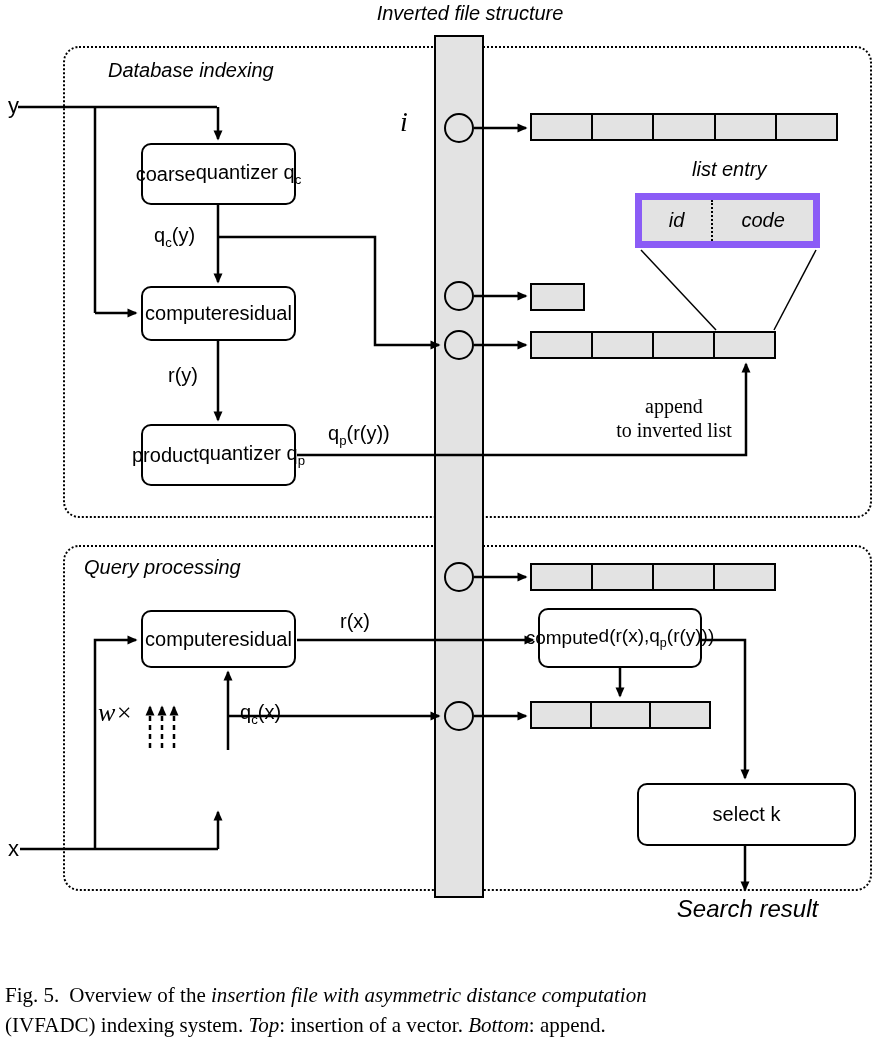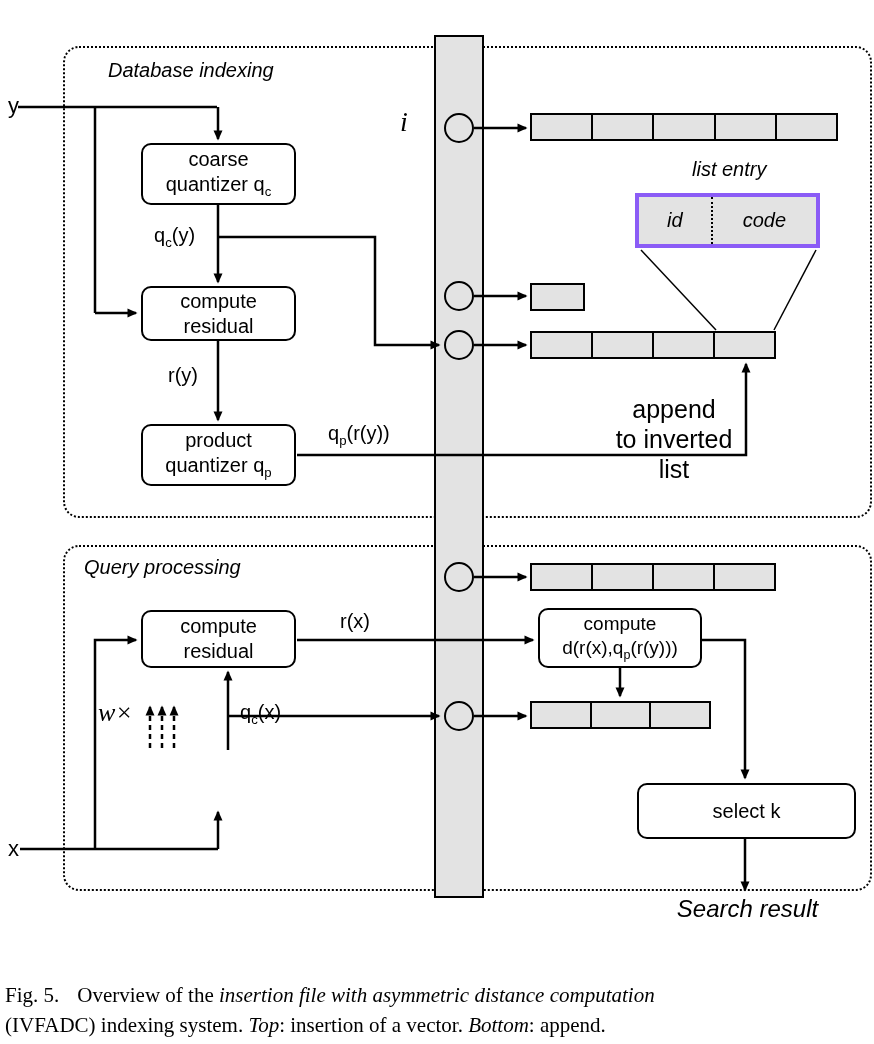--- a/index.html
+++ b/index.html
@@ -1,37 +1,37 @@
 <!DOCTYPE html>
 <html style="--cell_fill: #e3e3e3; --line: #000000; --bg: #ffffff;"><head>
 <meta charset="utf-8">
 <style>
   html,body{margin:0;padding:0;background:#fff;}
   .canvas{position:relative;width:874px;height:1044px;background:var(--bg,#fff);font-family:"Liberation Sans",sans-serif;color:#000;overflow:hidden;}
   .dashedrect{position:absolute;border:2px dotted #000;border-radius:16px;}
   .bar{position:absolute;left:434px;top:35px;width:50px;height:863px;background:var(--cell_fill,#e3e3e3);border:2px solid #000;box-sizing:border-box;}
   .wires{position:absolute;left:0;top:0;}
-  .box{position:absolute;background:#fff;border:2.5px solid #000;border-radius:10px;box-sizing:border-box;display:flex;flex-direction:column;align-items:center;justify-content:center;text-align:center;font-size:20px;line-height:1.25;}
+  .box{position:absolute;background:#fff;border:2.5px solid #000;border-radius:10px;box-sizing:border-box;display:flex;flex-direction:row;align-items:center;justify-content:center;text-align:center;font-size:20px;line-height:1.25;}
   .box .bline{white-space:nowrap;}
   .cellrow{position:absolute;display:flex;}
   .cell{flex:1;background:var(--cell_fill,#e3e3e3);border:2px solid #000;box-sizing:border-box;margin-left:-2px;}
   .cell:first-child{margin-left:0;}
   .circle{position:absolute;width:30px;height:30px;border:2px solid #000;border-radius:50%;background:var(--cell_fill,#e3e3e3);box-sizing:border-box;}
   .lbl{position:absolute;font-size:20px;white-space:nowrap;}
   .it{font-style:italic;}
   .math{font-family:"Liberation Serif",serif;font-style:italic;}
   .scriptL{font-family:"DejaVu Serif","DejaVu Sans",serif;font-style:italic;font-weight:bold;font-size:30px;}
   sub{font-size:66%;}
   .title{position:absolute;left:270px;top:2px;width:400px;text-align:center;font-size:20px;font-style:italic;}
-  .entrybox{position:absolute;left:635px;top:193px;width:185px;height:55px;border:4px solid #8b5cf6;box-sizing:border-box;background:var(--cell_fill,#e3e3e3);display:flex;font-style:italic;font-size:20px;}
+  .entrybox{position:absolute;left:635px;top:193px;width:185px;height:55px;border:7px solid #8b5cf6;box-sizing:border-box;background:var(--cell_fill,#e3e3e3);display:flex;font-style:italic;font-size:20px;}
   .entrybox .id{width:75px;display:flex;align-items:center;justify-content:center;}
   .entrybox .code{width:108px;border-left:2px dotted #000;display:flex;align-items:center;justify-content:center;}
-  .append{position:absolute;left:606px;top:394px;width:136px;text-align:center;font-size:25px;line-height:1.2;}
+  .append{position:absolute;left:606px;top:394px;width:136px;text-align:center;font-size:20px;line-height:1.2;font-family:Liberation Serif, serif;}
   .caption{position:absolute;left:5px;top:980px;width:866px;font-family:"Liberation Serif",serif;font-size:21px;line-height:1.45;}
-  .caption .fig{margin-right:18px;}
+  .caption .fig{margin-right:10px;}
 </style>
 </head>
 <body>
 
 <div class="canvas">
 
   <div class="dashedrect" style="left:63px;top:46px;width:805px;height:468px;"></div>
   <div class="dashedrect" style="left:63px;top:545px;width:805px;height:342px;"></div>
 
   <div class="bar"></div>
@@ -129,24 +129,25 @@
     <div class="bline"><span>quantizer q</span><sub>p</sub></div>
   </div>
   <div class="box" style="left:141px;top:610px;width:155px;height:58px;">
     <div class="bline">compute</div>
     <div class="bline">residual</div>
   </div>
   <div class="box" style="left:538px;top:608px;width:164px;height:60px;font-size:19px;">
     <div class="bline">compute</div>
     <div class="bline"><span>d(r(x),q</span><sub>p</sub><span>(r(y)))</span></div>
   </div>
-  <div class="box" style="left:637px;top:783px;width:219px;height:56px;">
+  <div class="box" style="left:637px;top:783px;width:219px;height:63px;">
     <div class="bline">select k</div>
   </div>
 
+  <div class="title">Inverted file structure</div>
   <span class="lbl it" style="left:108px;top:59px;">Database indexing</span>
   <span class="lbl it" style="left:84px;top:556px;">Query processing</span>
 
   <span class="lbl" style="left:8px;top:93px;font-size:22px;">y</span>
   <span class="lbl" style="left:8px;top:836px;font-size:22px;">x</span>
 
   <span class="lbl math" style="left:400px;top:106px;font-size:28px;">i</span>
 
 
   <span class="lbl it" style="left:652px;top:158px;margin-left:40px;">list entry</span>

